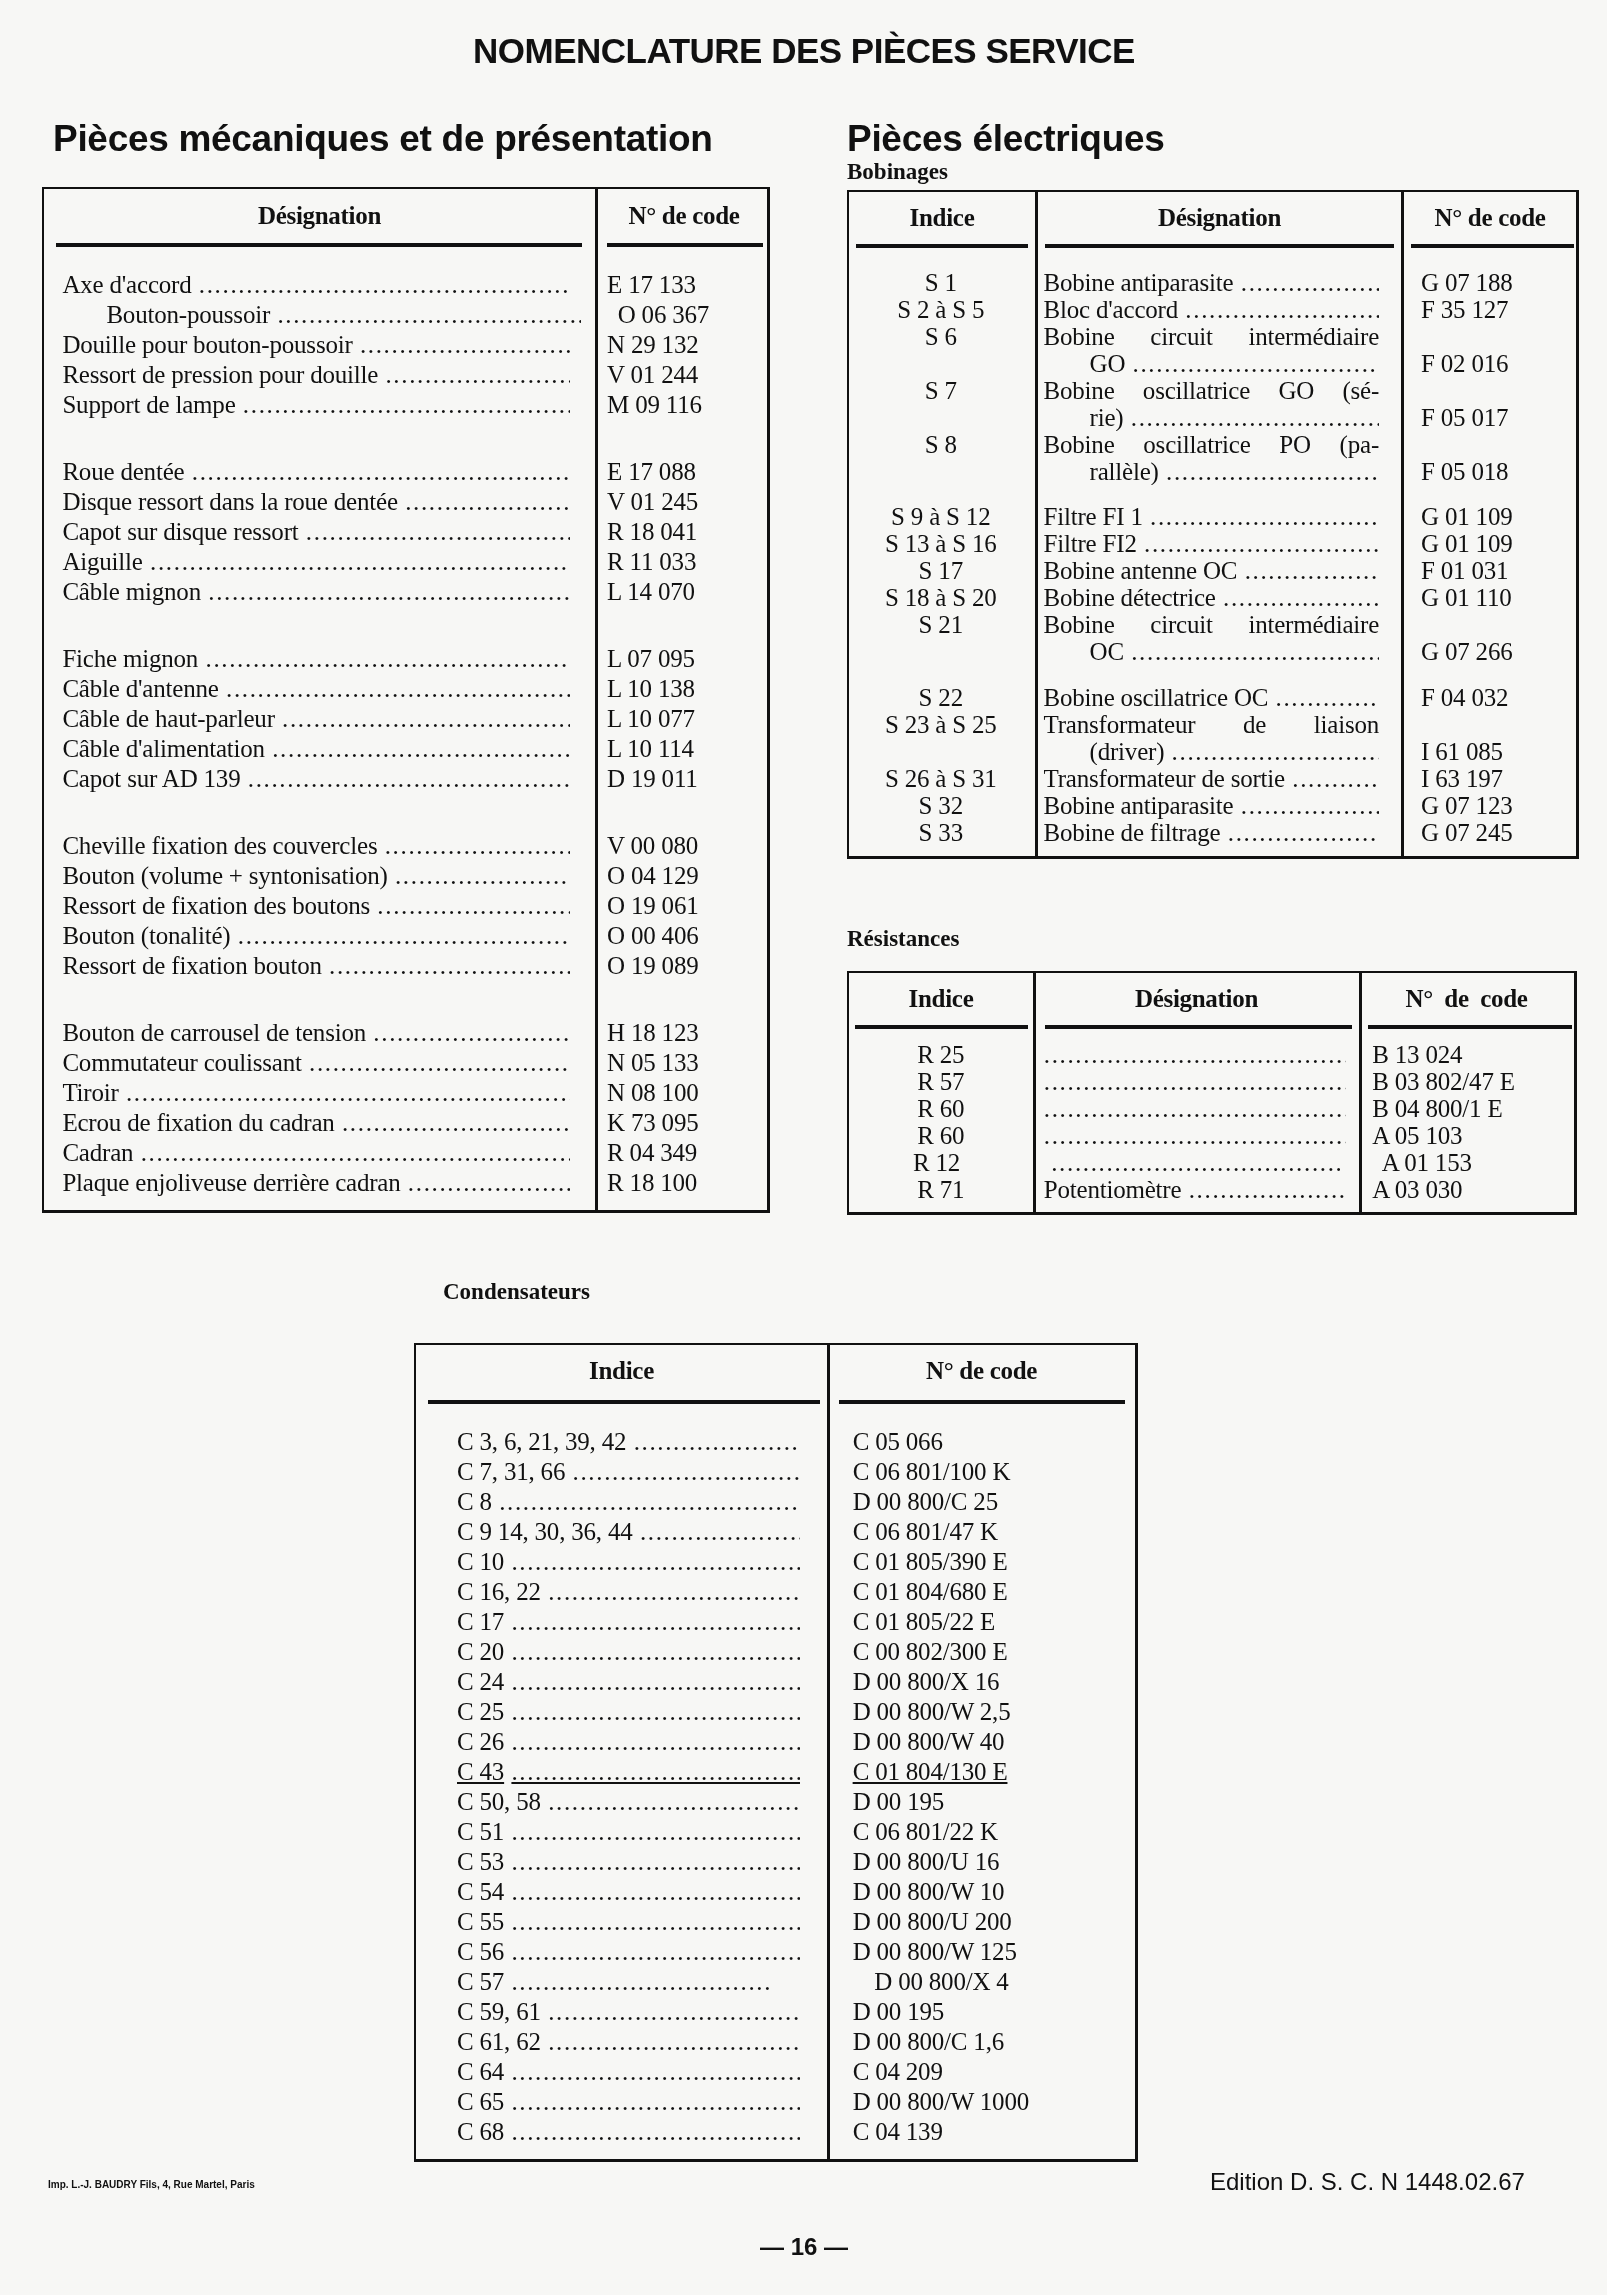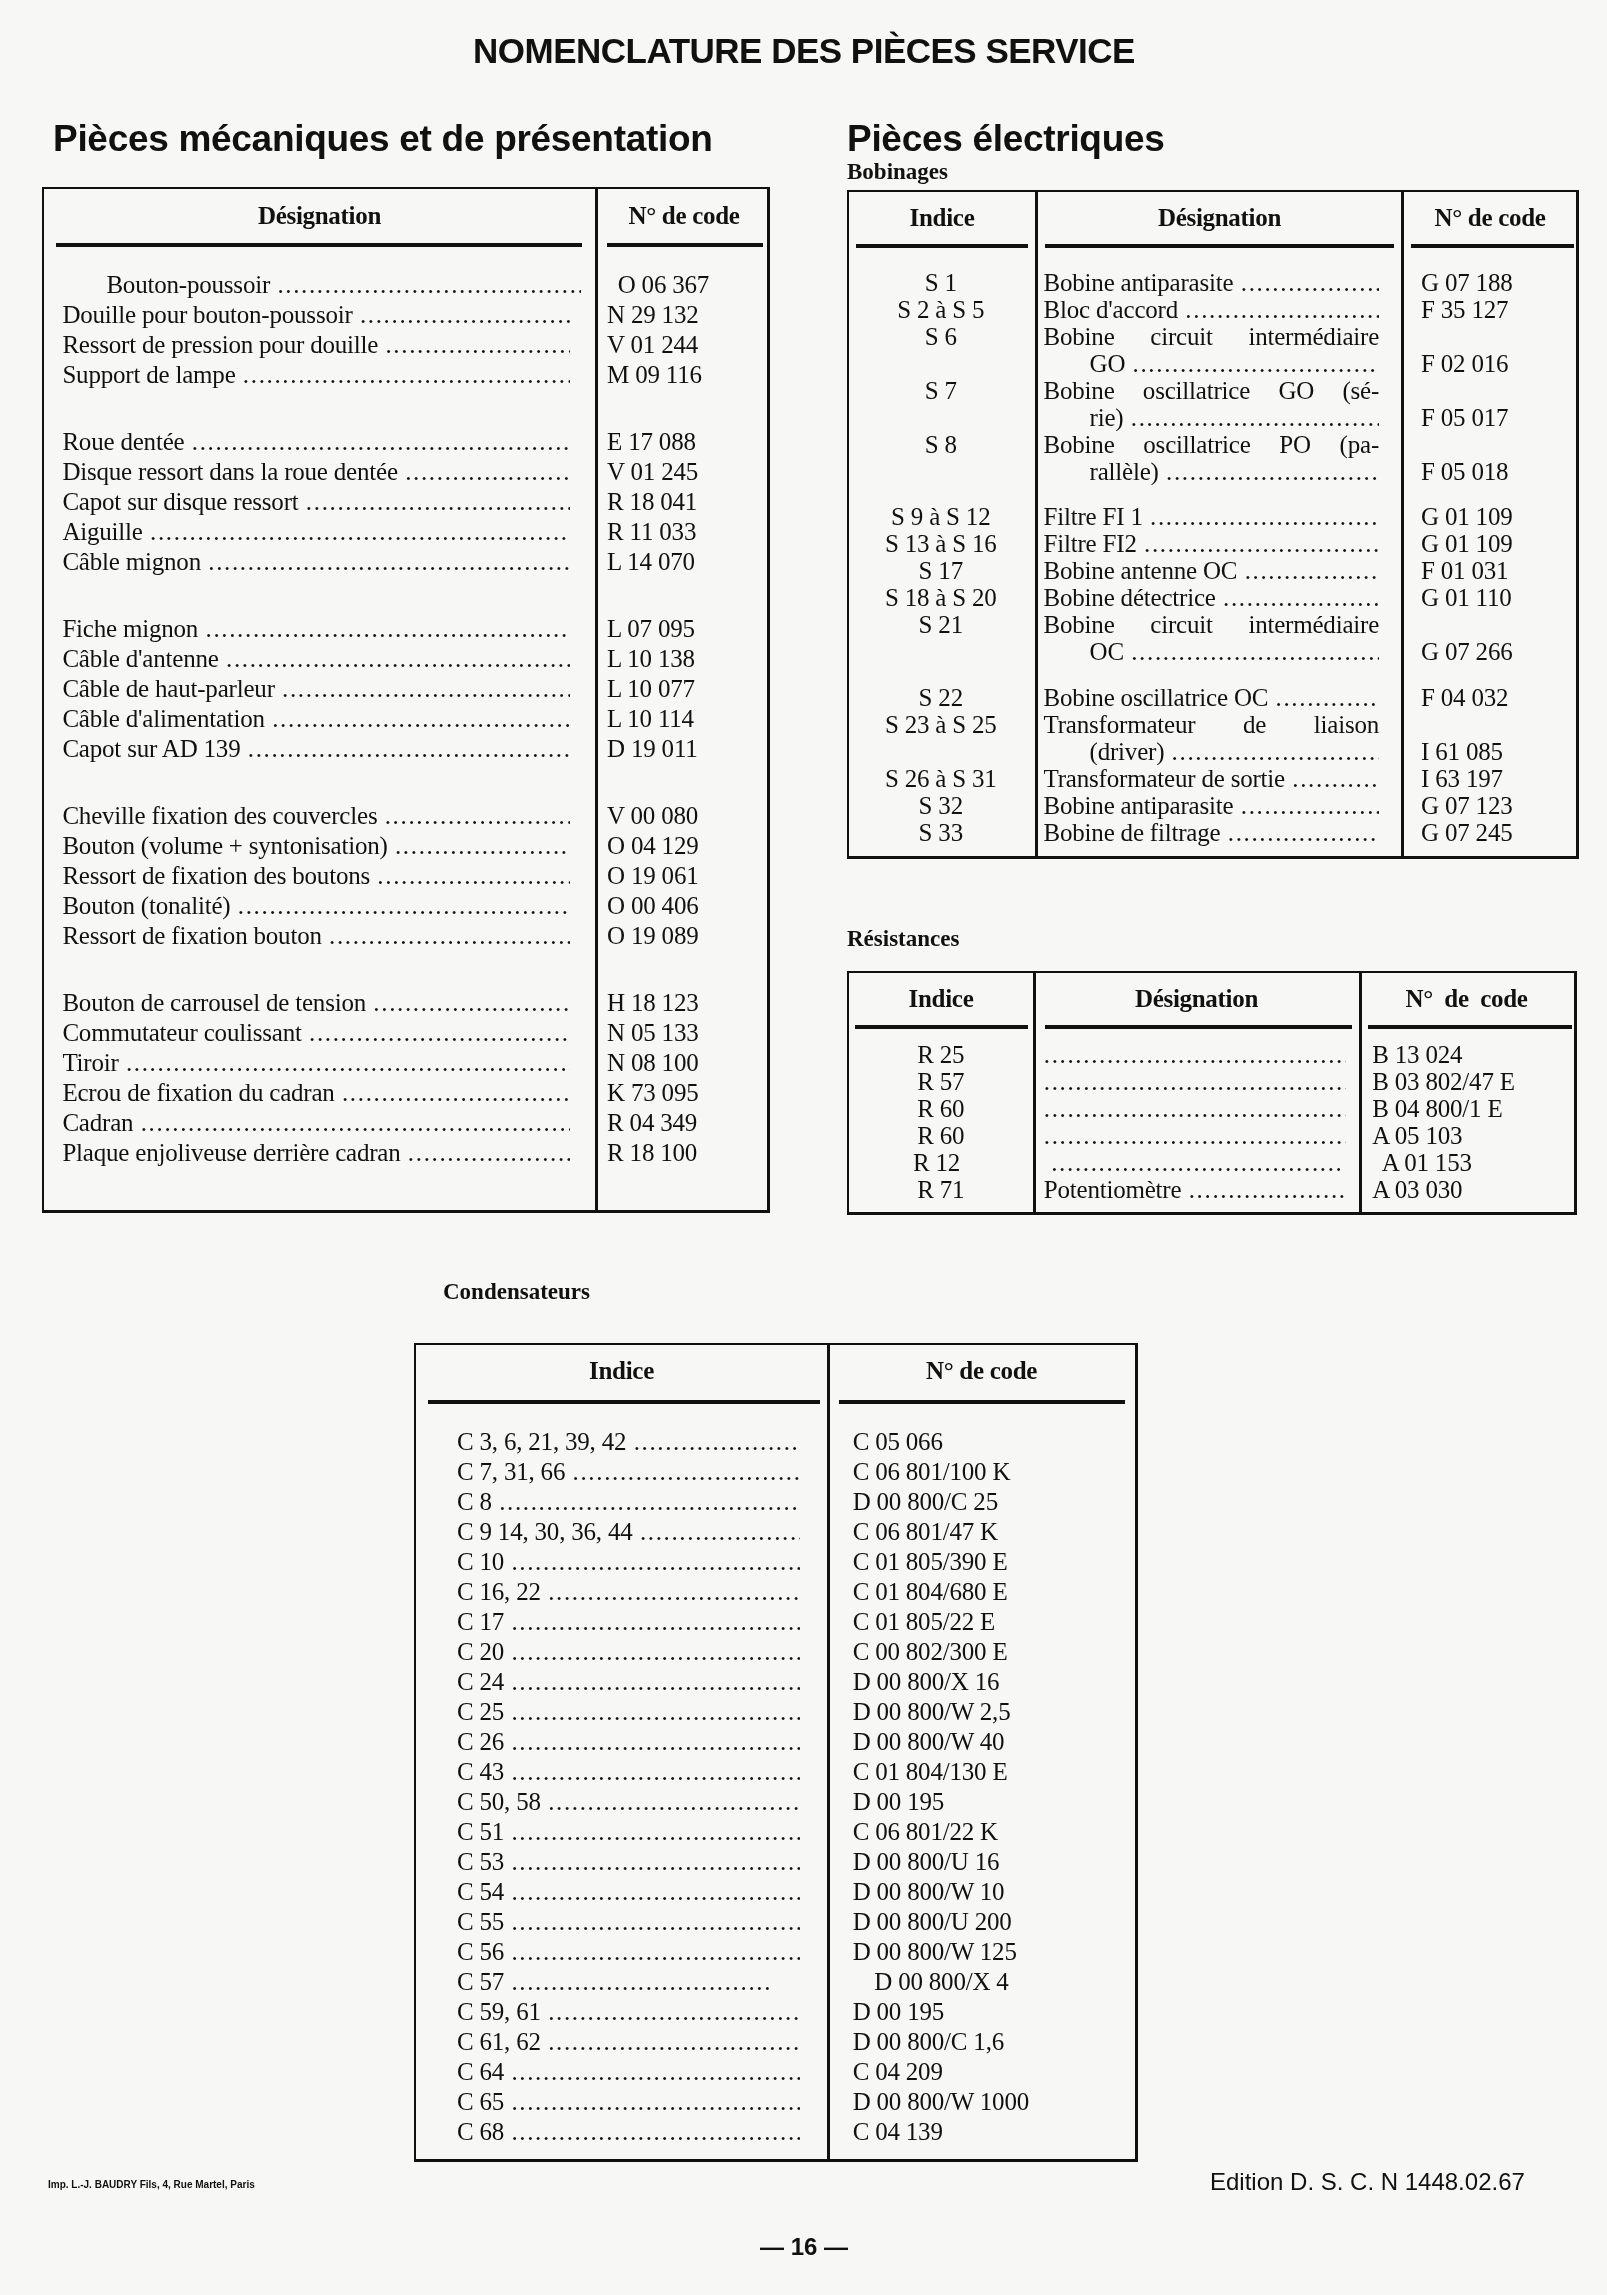--- a/index.html
+++ b/index.html
@@ -61,20 +61,27 @@
 
 <div class="abs section-title" style="left:53px; top:118px;">Pièces mécaniques et de présentation</div>
 
 <div class="tbl" style="left:42px; top:187px; width:728px; height:1026px;">
   <div class="vline" style="left:551px;"></div>
   <div class="hdr" style="left:0; width:551px; top:13px;">Désignation</div>
   <div class="hdr" style="left:554px; width:172px; top:13px;">N° de code</div>
   <div class="hrule" style="left:12px; width:526px; top:54px;"></div>
   <div class="hrule" style="left:563px; width:156px; top:54px;"></div>
   <div class="rows" style="left:18.4px; top:81px; width:707px;" id="mech-rows">
+      <div class="row" style="display: flex;">
+        <div class="lead" style="width: 516px;">
+          <span class="txt">Axe d'accord</span>
+          <span class="dots"></span>
+        </div>
+        <div class="code" style="width: 165px; padding-left: 37px;">E 17 133</div>
+      </div>
       <div class="row" style="display: flex; margin-left: 44px;">
         <div class="lead" style="width: 516px;">
           <span class="txt">Bouton-poussoir</span>
           <span class="dots"></span>
         </div>
         <div class="code" style="width: 165px; padding-left: 37px;">O 06 367</div>
       </div>
       <div class="row" style="display: flex;">
         <div class="lead" style="width: 516px;">
           <span class="txt">Douille pour bouton-poussoir</span>
@@ -553,21 +560,21 @@
         </div>
         <div class="code" style="width: 294px; padding-left: 53px;">D 00 800/W 2,5</div>
       </div>
       <div class="row tall" style="height: 30px; line-height: 30px; display: flex;">
         <div class="lead" style="width: 358px; margin-left: 41px;">
           <span class="txt">C 26</span>
           <span class="dots"></span>
         </div>
         <div class="code" style="width: 294px; padding-left: 53px;">D 00 800/W 40</div>
       </div>
-      <div class="row tall" style="height: 30px; line-height: 30px; display: flex;">
+      <div class="row tall" style="height: 30px; line-height: 30px; display: flex; text-decoration: underline;">
         <div class="lead" style="width: 358px; margin-left: 41px;">
           <span class="txt">C 43</span>
           <span class="dots"></span>
         </div>
         <div class="code" style="width: 294px; padding-left: 53px;">C 01 804/130 E</div>
       </div>
       <div class="row tall" style="height: 30px; line-height: 30px; display: flex;">
         <div class="lead" style="width: 358px; margin-left: 41px;">
           <span class="txt">C 50, 58</span>
           <span class="dots"></span>

